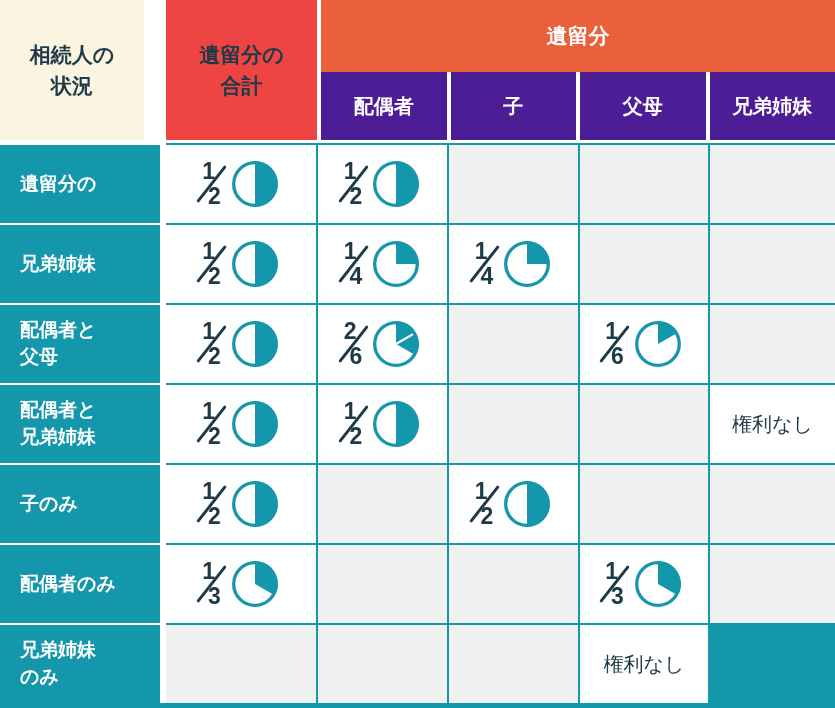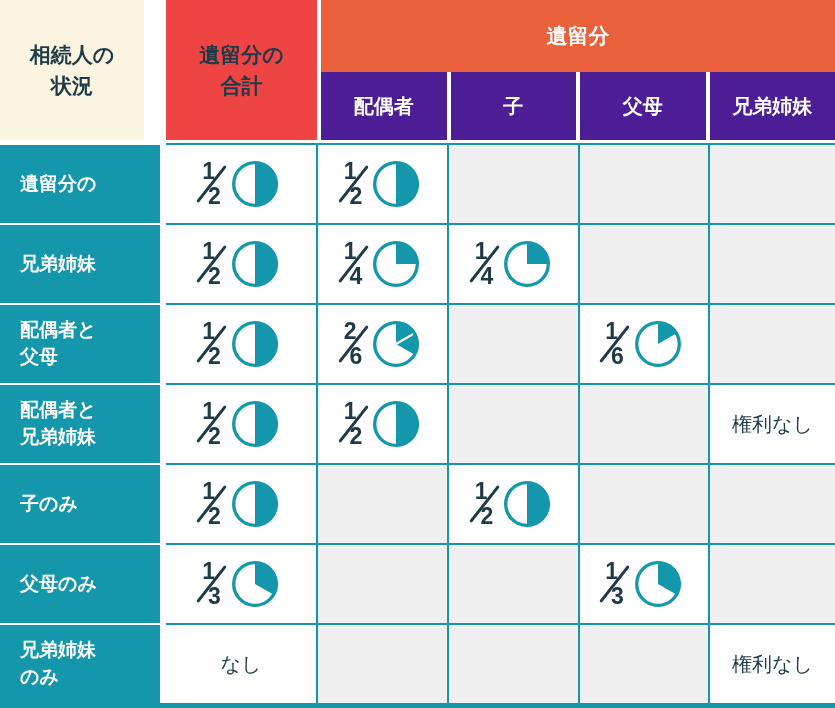--- a/index.html
+++ b/index.html
@@ -112,21 +112,21 @@
   </div>
 
   <div class="row-labels">
       <div class="row-label">遺留分の</div>
       <div class="row-label">兄弟姉妹</div>
       <div class="row-label">配偶者と
 父母</div>
       <div class="row-label">配偶者と
 兄弟姉妹</div>
       <div class="row-label">子のみ</div>
-      <div class="row-label">父母のみ</div>
+      <div class="row-label">配偶者のみ</div>
       <div class="row-label">兄弟姉妹
 のみ</div>
     </div>
 
   <div class="data-grid">
       <div class="cell">
         <span class="frac">
           <span class="fnum">1</span>
           <span class="fslash"></span>
           <span class="fden">2</span>
@@ -306,23 +306,20 @@
           <span class="fslash"></span>
           <span class="fden">3</span>
         </span>
         <svg class="pie" width="50" height="50" viewBox="0 0 54 54">
           <circle cx="27" cy="27" r="23" fill="#fff"></circle>
           <path d="M27,27 L27.00,2.50 A24.5,24.5 0 0 1 48.22,39.25 Z" fill="#1597ab"></path>
           <circle cx="27" cy="27" r="23" fill="none" stroke="#1597ab" stroke-width="3.6"></circle>
         </svg>
       </div>
       <div class="cell empty"></div>
-      <div class="cell">
-        <span class="cell-text">なし</span>
-      </div>
       <div class="cell empty"></div>
       <div class="cell empty"></div>
       <div class="cell empty"></div>
       <div class="cell">
         <span class="cell-text">権利なし</span>
       </div>
     </div>
 
   <div class="bottom-bar"></div>
 

